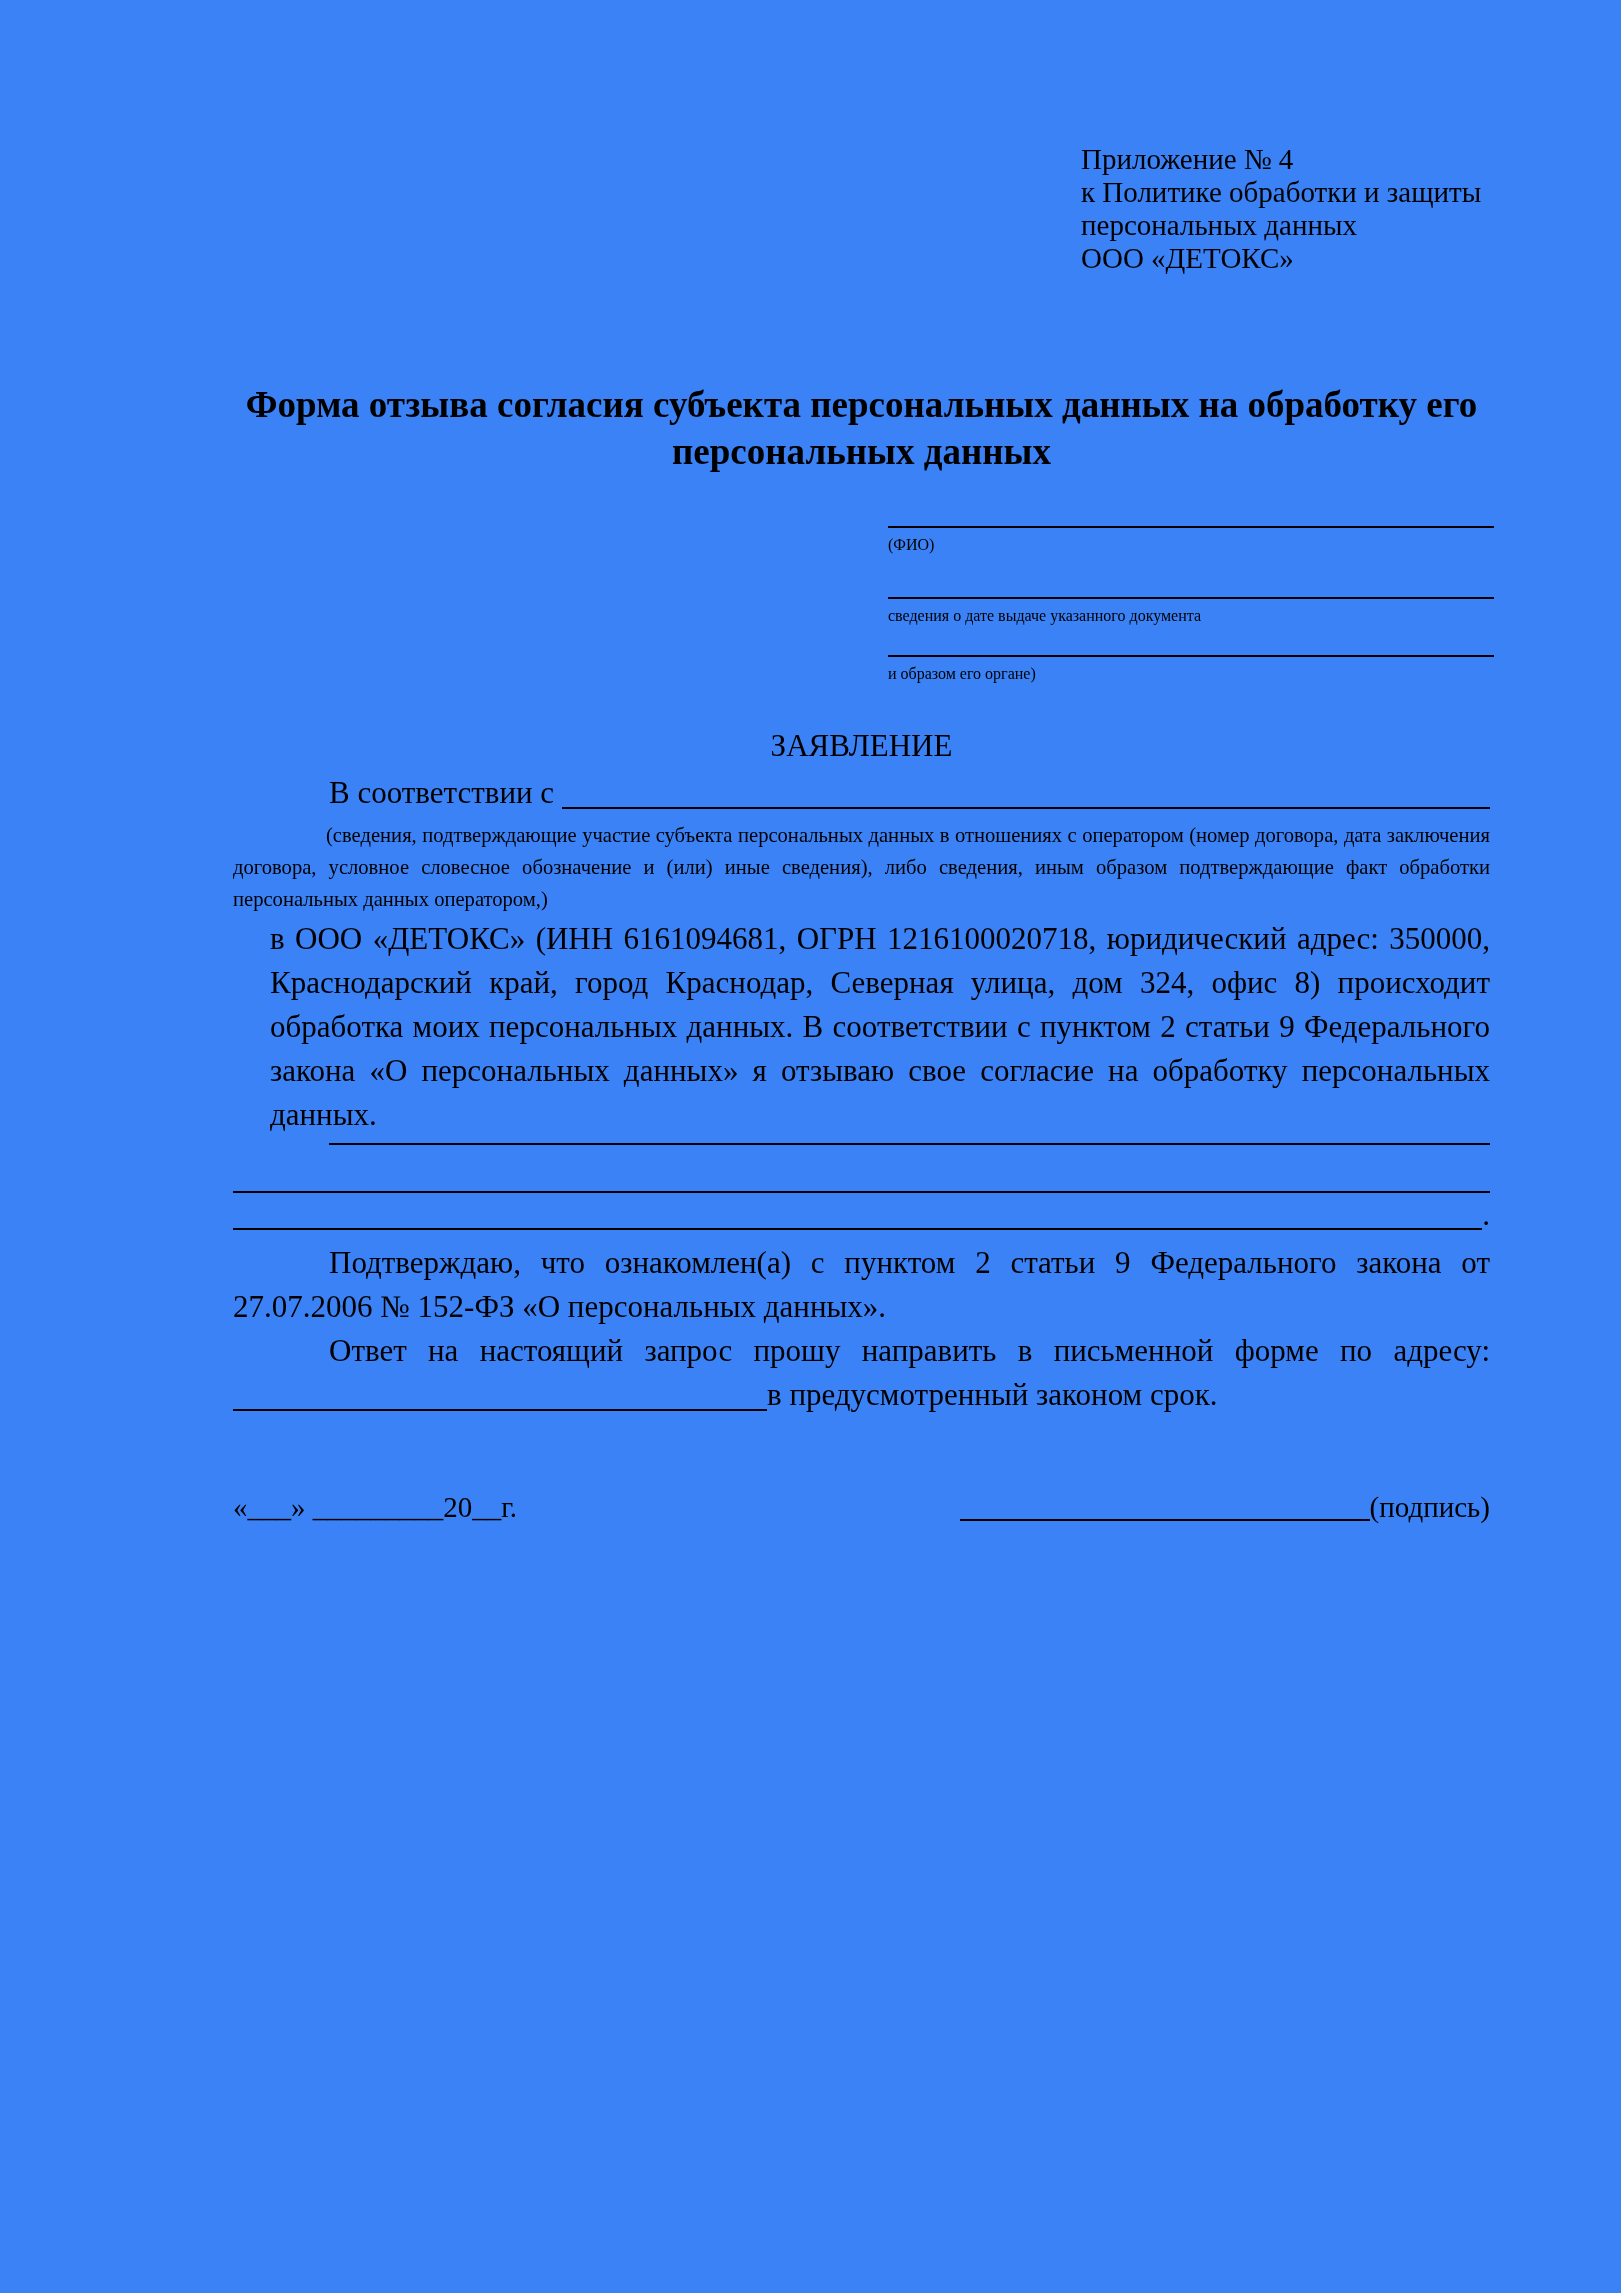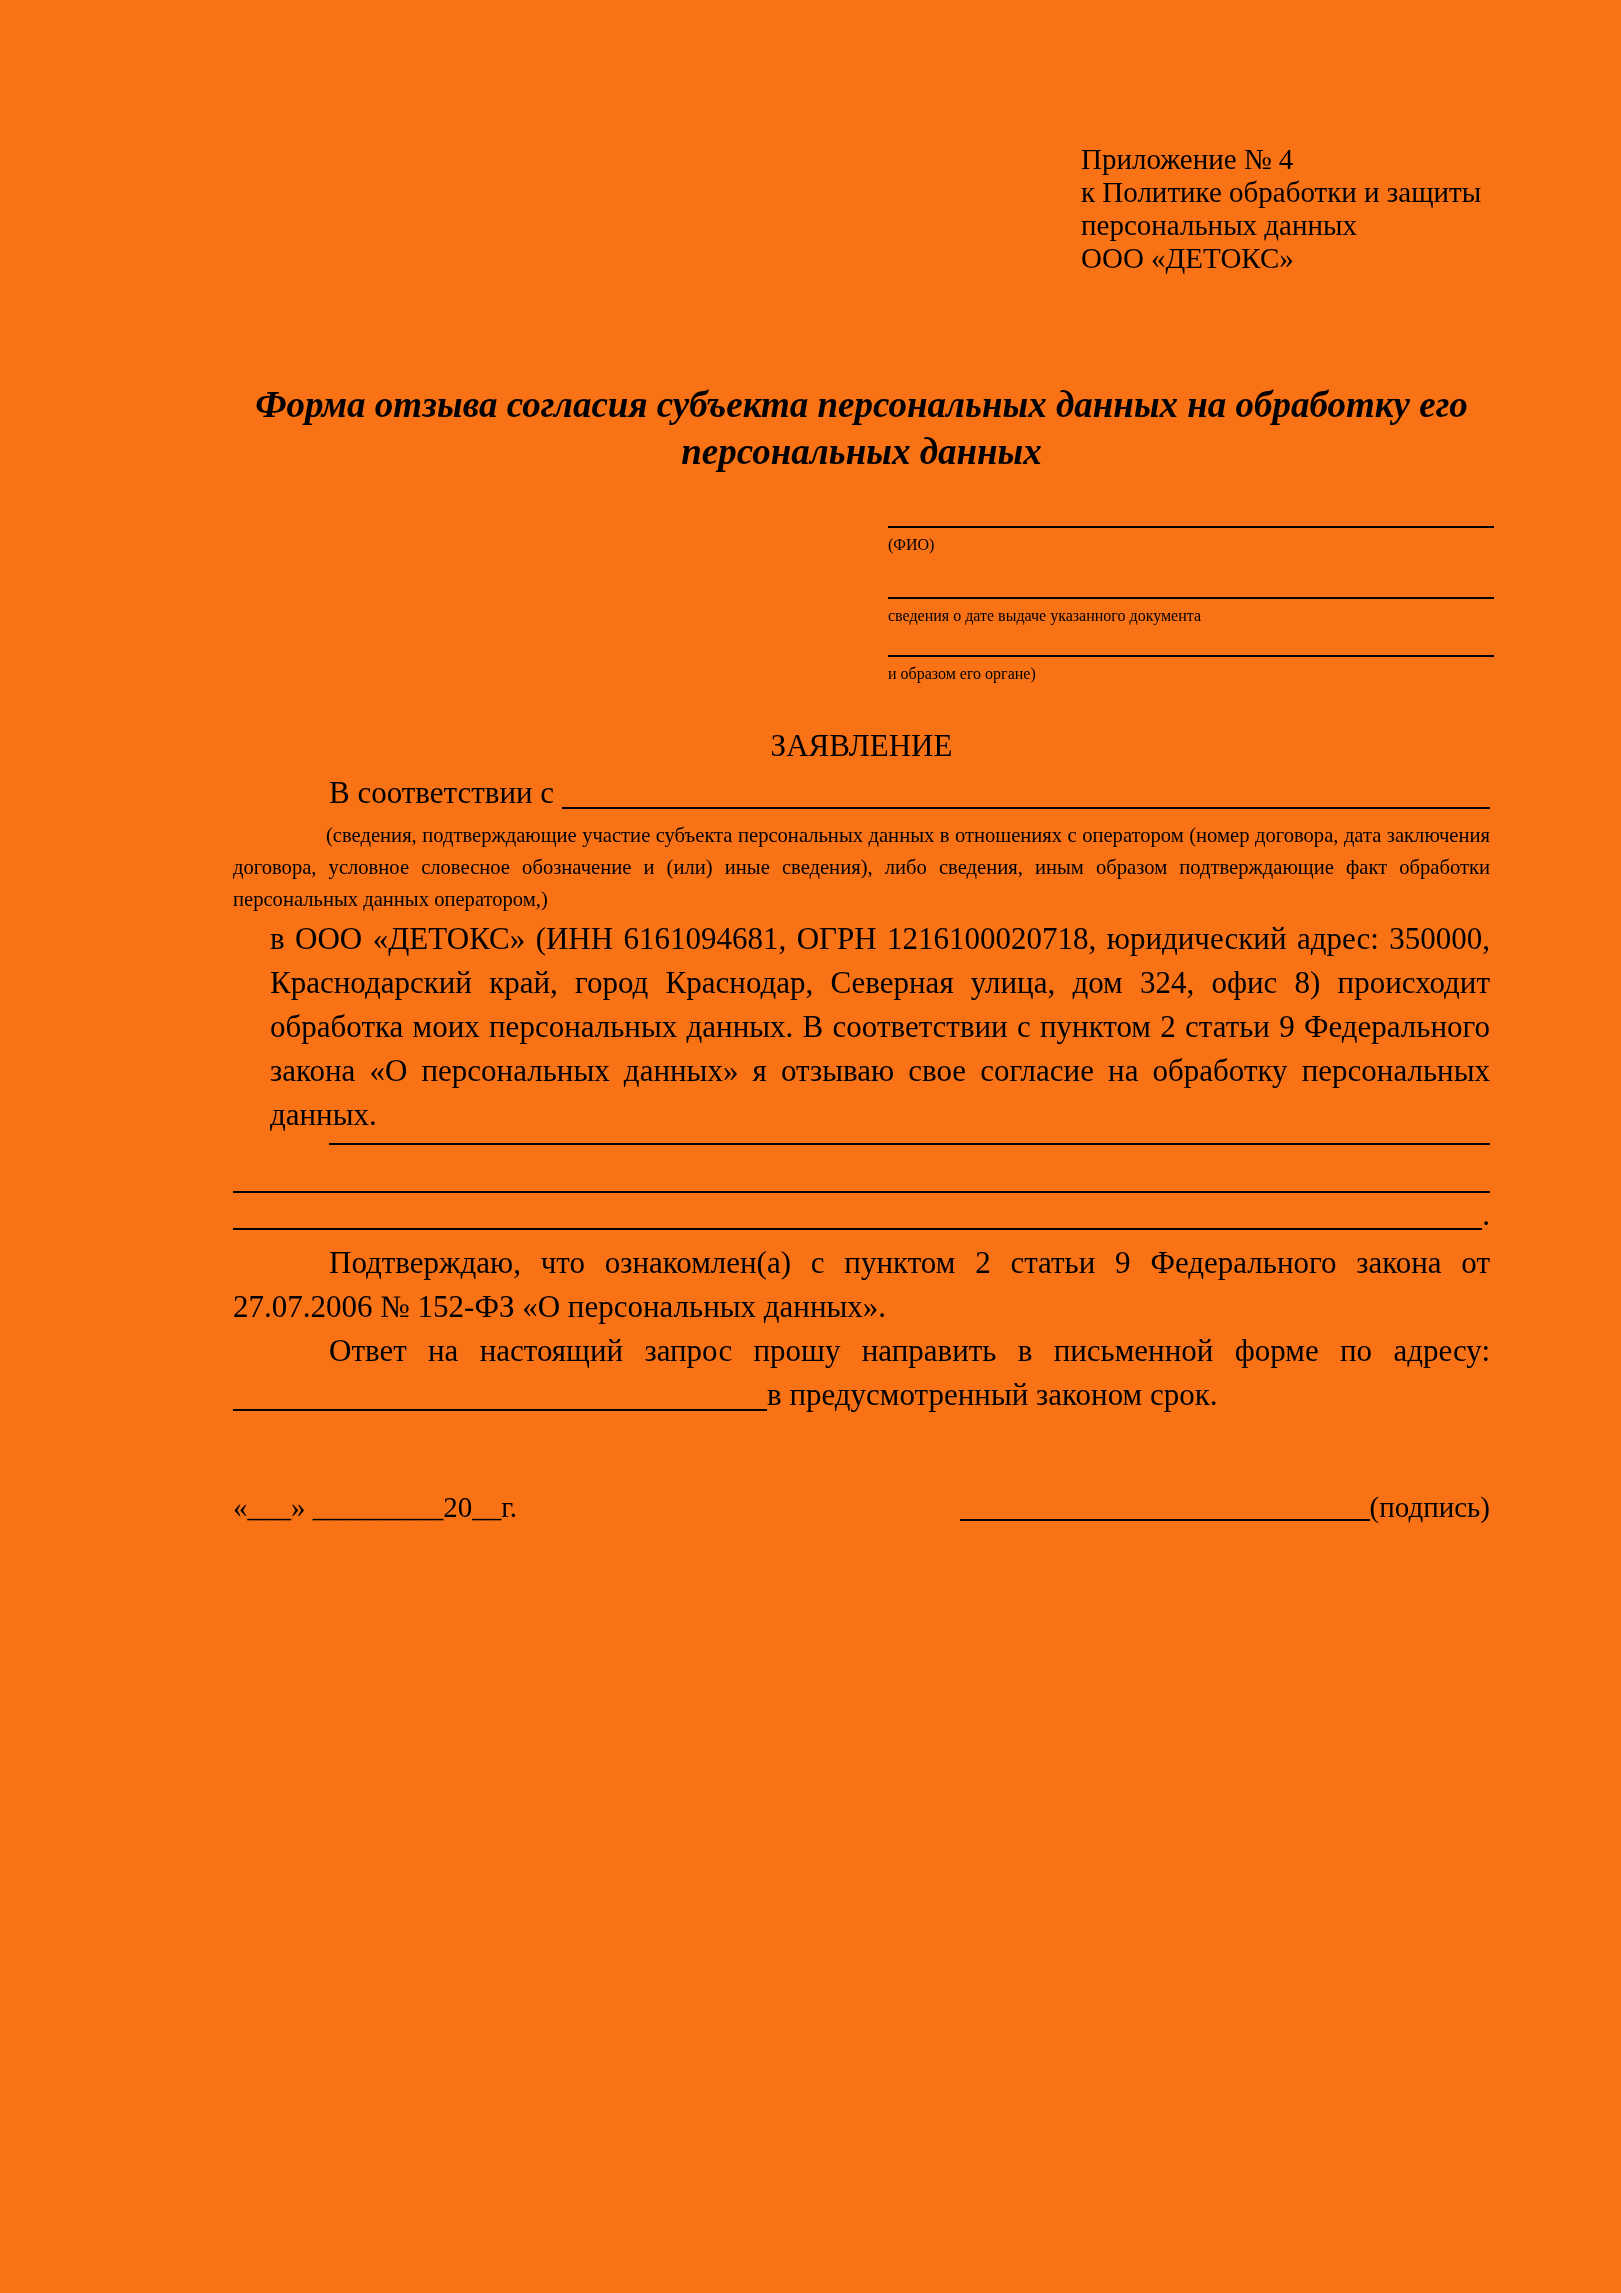--- a/index.html
+++ b/index.html
@@ -1,32 +1,32 @@
 <!DOCTYPE html>
 <html lang="ru"><head>
 <meta charset="utf-8">
 <style>
   html,body{margin:0;padding:0;background:#ffffff;}
   .page{
     position:relative;
     width:1621px;height:2294px;
-    background:#f97316;color:#000000;
+    background:#3b82f6;color:#000000;
     font-family:"Liberation Serif","DejaVu Serif",serif;
     overflow:hidden;
   }
   
   .header-block{
     margin:143px 0 0 1081px;
     font-size:29px;line-height:33px;
   }
   
   .doc-title{
     margin:106px 131px 0 233px;
     text-align:center;font-weight:bold;
-    font-size:37px;line-height:47px;font-style:italic;
+    font-size:37px;line-height:47px;
   }
   
   .addressee{margin-left:838px;width:656px;margin-top:51px;}
   .to-line{font-size:29px;line-height:37px;}
   .field{margin-left:50px;}
   .field .rule{border-bottom:2.9px solid #000;height:0;}
   .field .caption{
     font-size:16px;line-height:25.5px;margin-top:4px;
     text-align:left;white-space:nowrap;
   }

